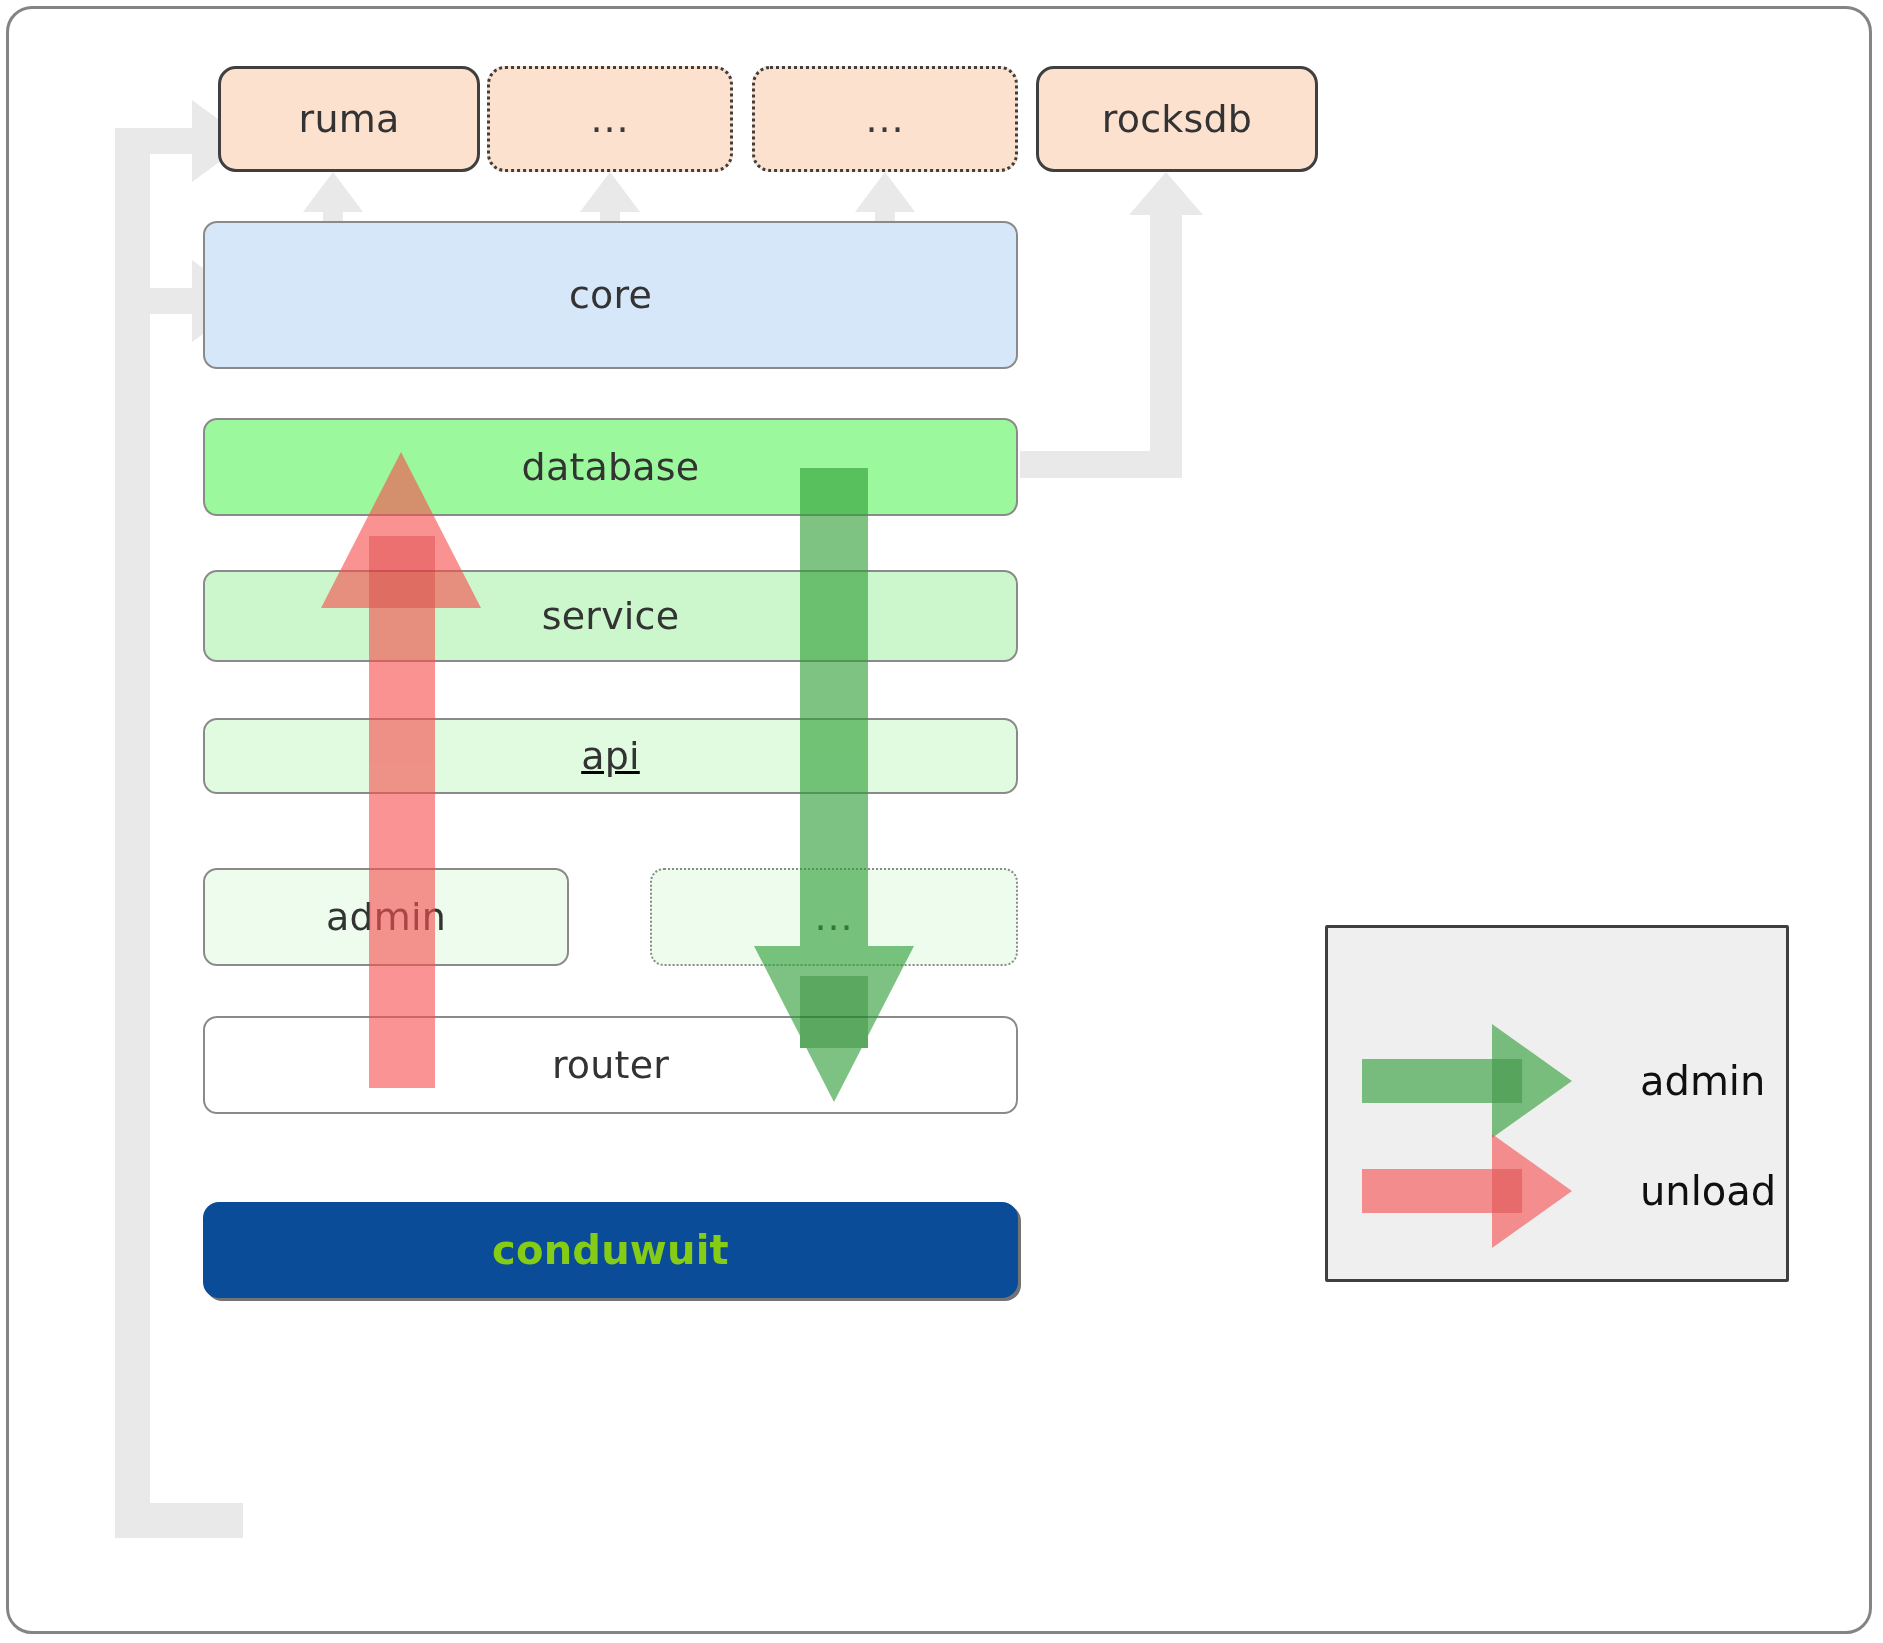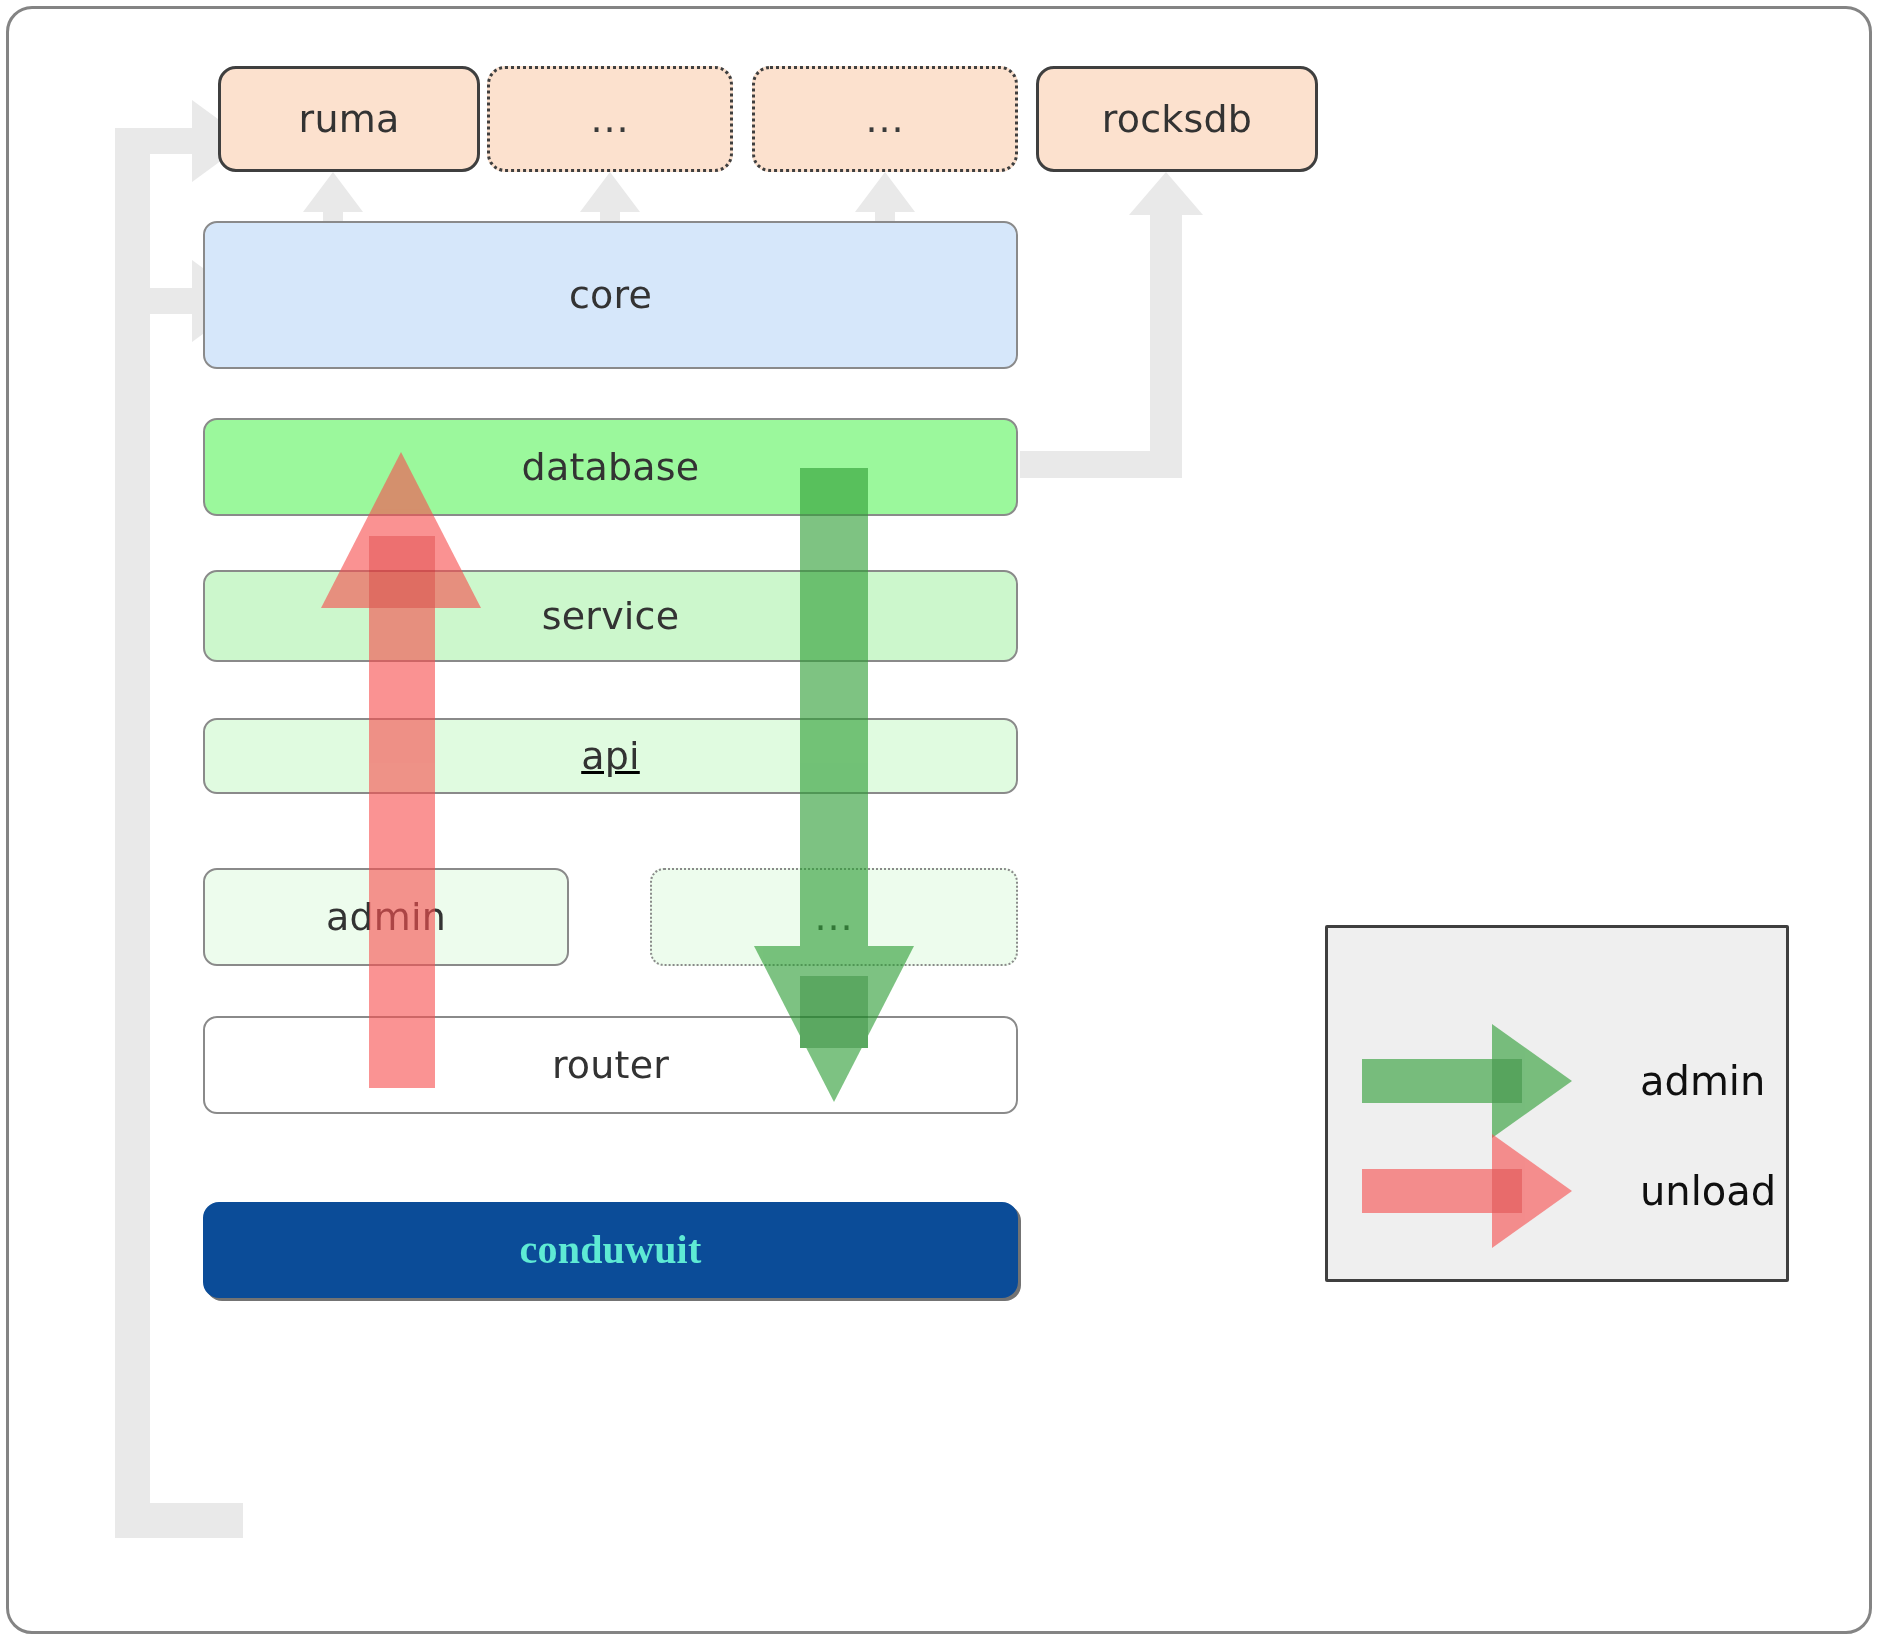--- a/index.html
+++ b/index.html
@@ -50,21 +50,21 @@
   .row-api{background:#E0FBE0;border:2.5px solid #8A8A8A;border-radius:14px;}
   .row-admin{background:#EDFCED;border:2.5px solid #8A8A8A;border-radius:14px;}
   .row-dots{background:#EDFCED;border:2.5px dotted #8A8A8A;border-radius:14px;}
   .row-router{background:#FFFFFF;border:2.5px solid #8A8A8A;border-radius:14px;}
   .row-conduwuit{
     background:#0B4C98;
     border:2px solid #0B4C98;
     border-radius:16px;
     box-shadow:3px 3px 0 rgba(0,0,0,0.55);
   }
-  .row-conduwuit .lbl{color:#5eead4;font-weight:bold;font-size:40px;font-family:Liberation Serif, serif;}
+  .row-conduwuit .lbl{color:#84cc16;font-weight:bold;font-size:40px;}
   .dots-lbl{font-size:38px;color:#3A3A3A;letter-spacing:1px;line-height:0.6;}
 
   
   #legend{
     position:absolute;
     left:1325px;top:925px;
     width:464px;height:357px;
     box-sizing:border-box;
     background:#EFEFEF;
     border:3px solid #3F3F3F;

